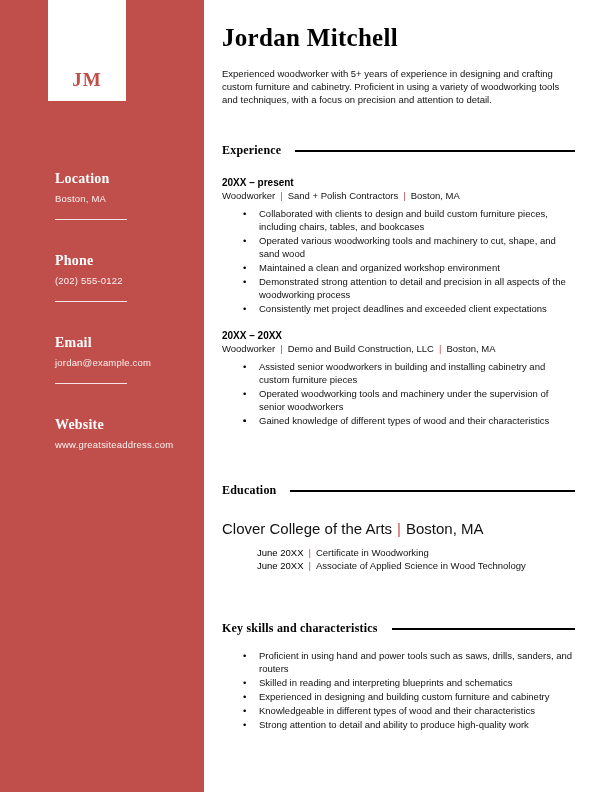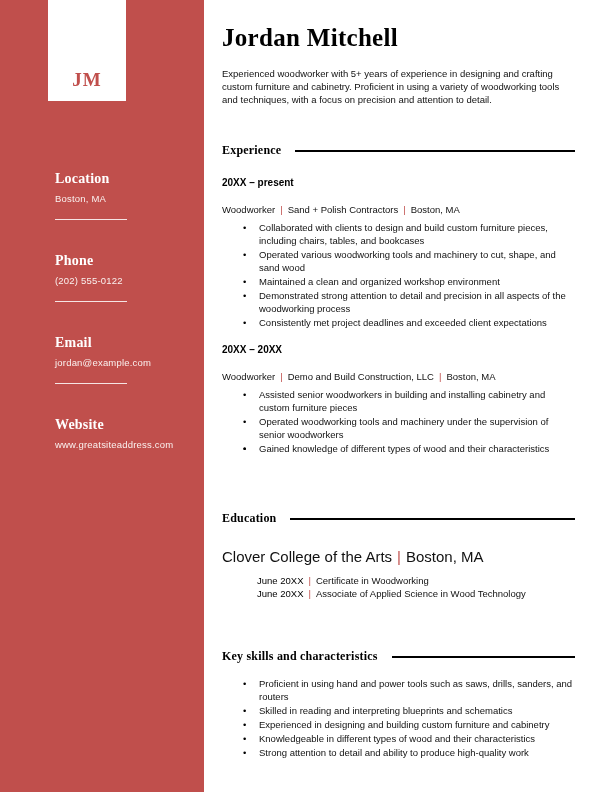--- a/index.html
+++ b/index.html
@@ -113,21 +113,21 @@
 
   .job { margin-top: 19px; }
   .job + .job { margin-top: 15px; }
   .job-dates {
     font-size: 10px;
     font-weight: bold;
     color: #000000;
   }
   .job-titleline {
     font-size: 9.5px;
-    margin-top: 16px;
+    margin-top: 2px;
     color: #111111;
   }
   .pipe {
     color: var(--accent);
     padding: 0 5px;
   }
   ul.bullets {
     list-style: none;
     margin-top: 6px;
   }

